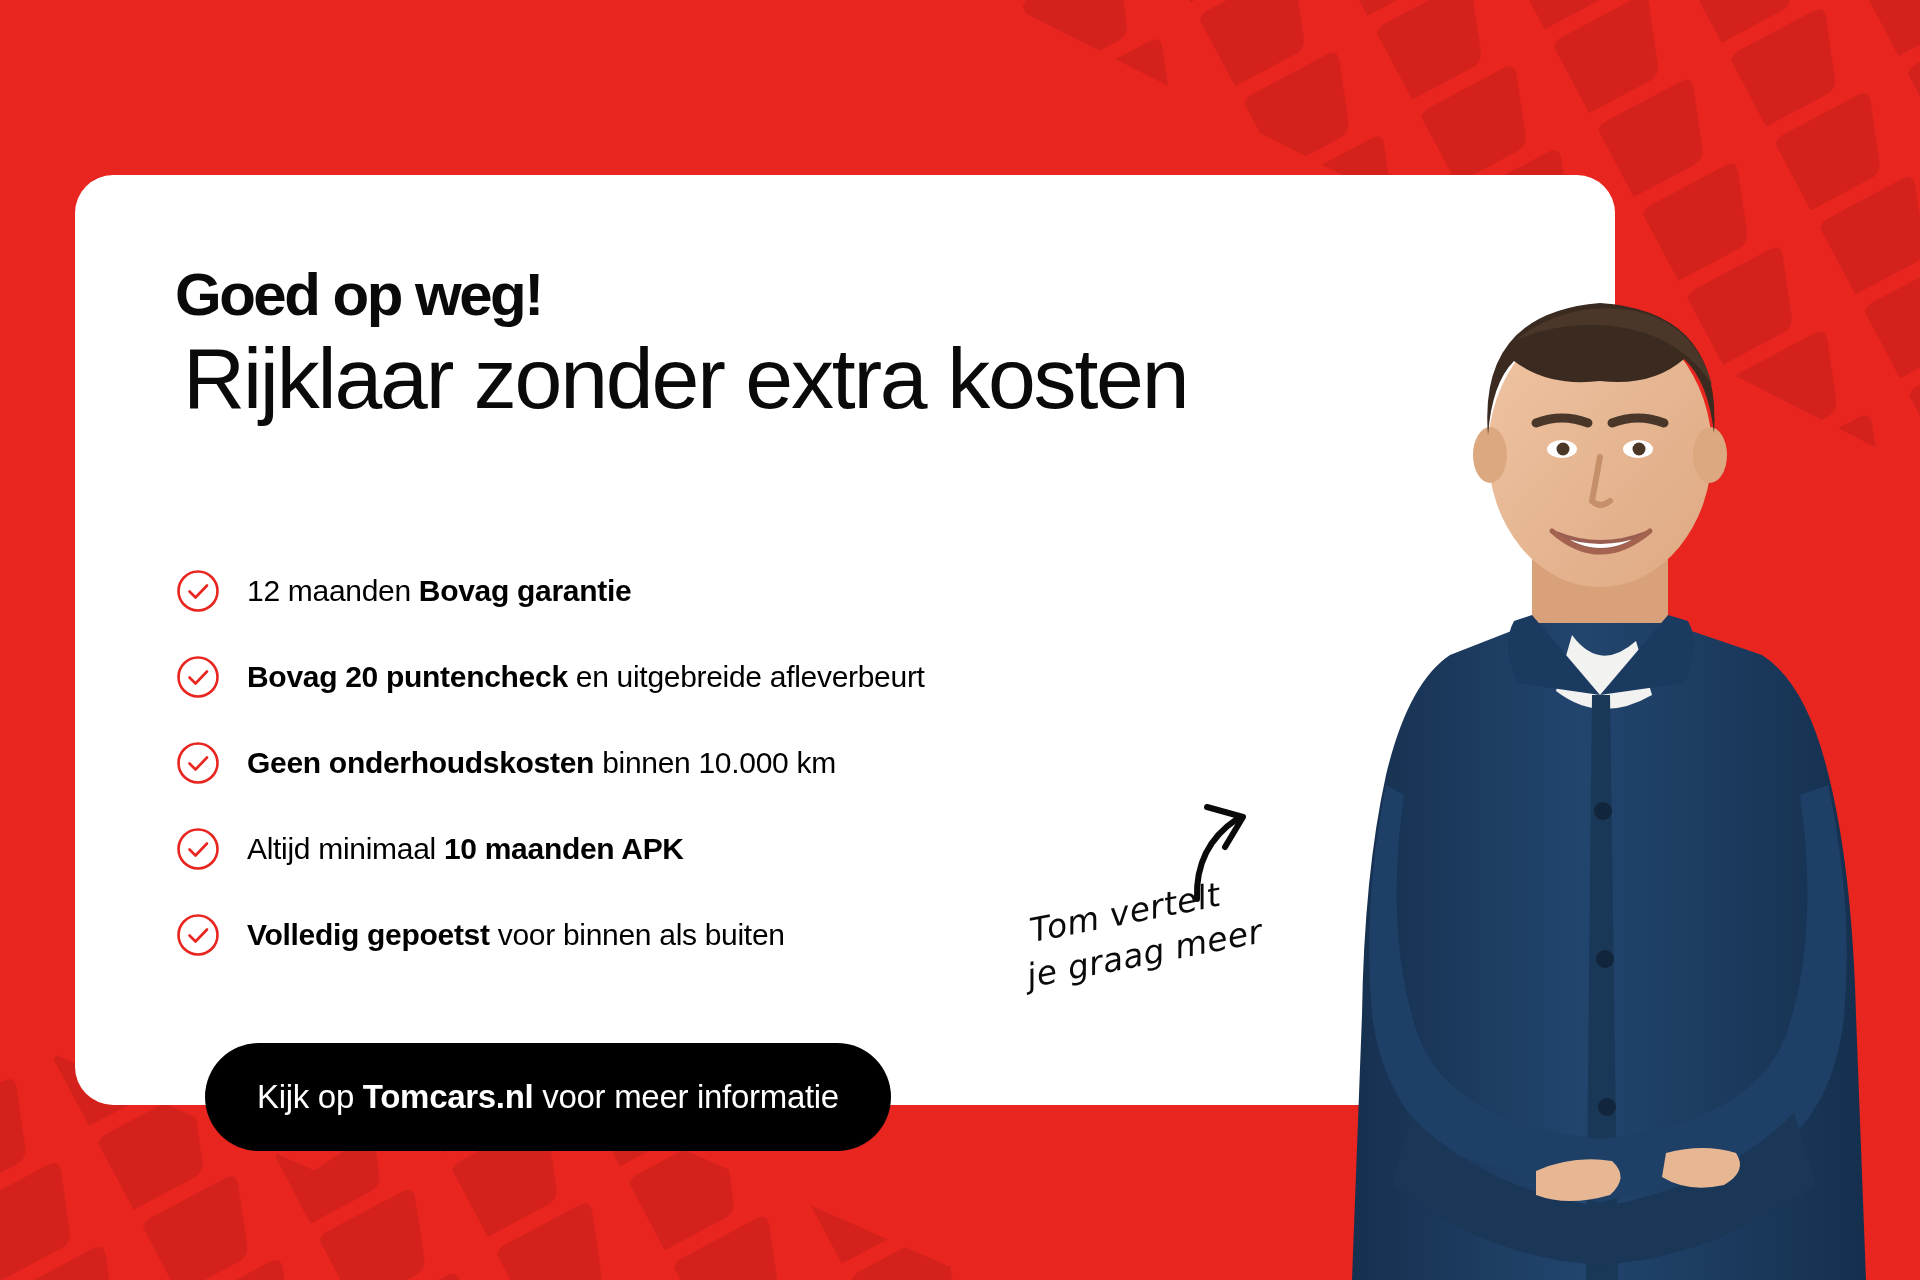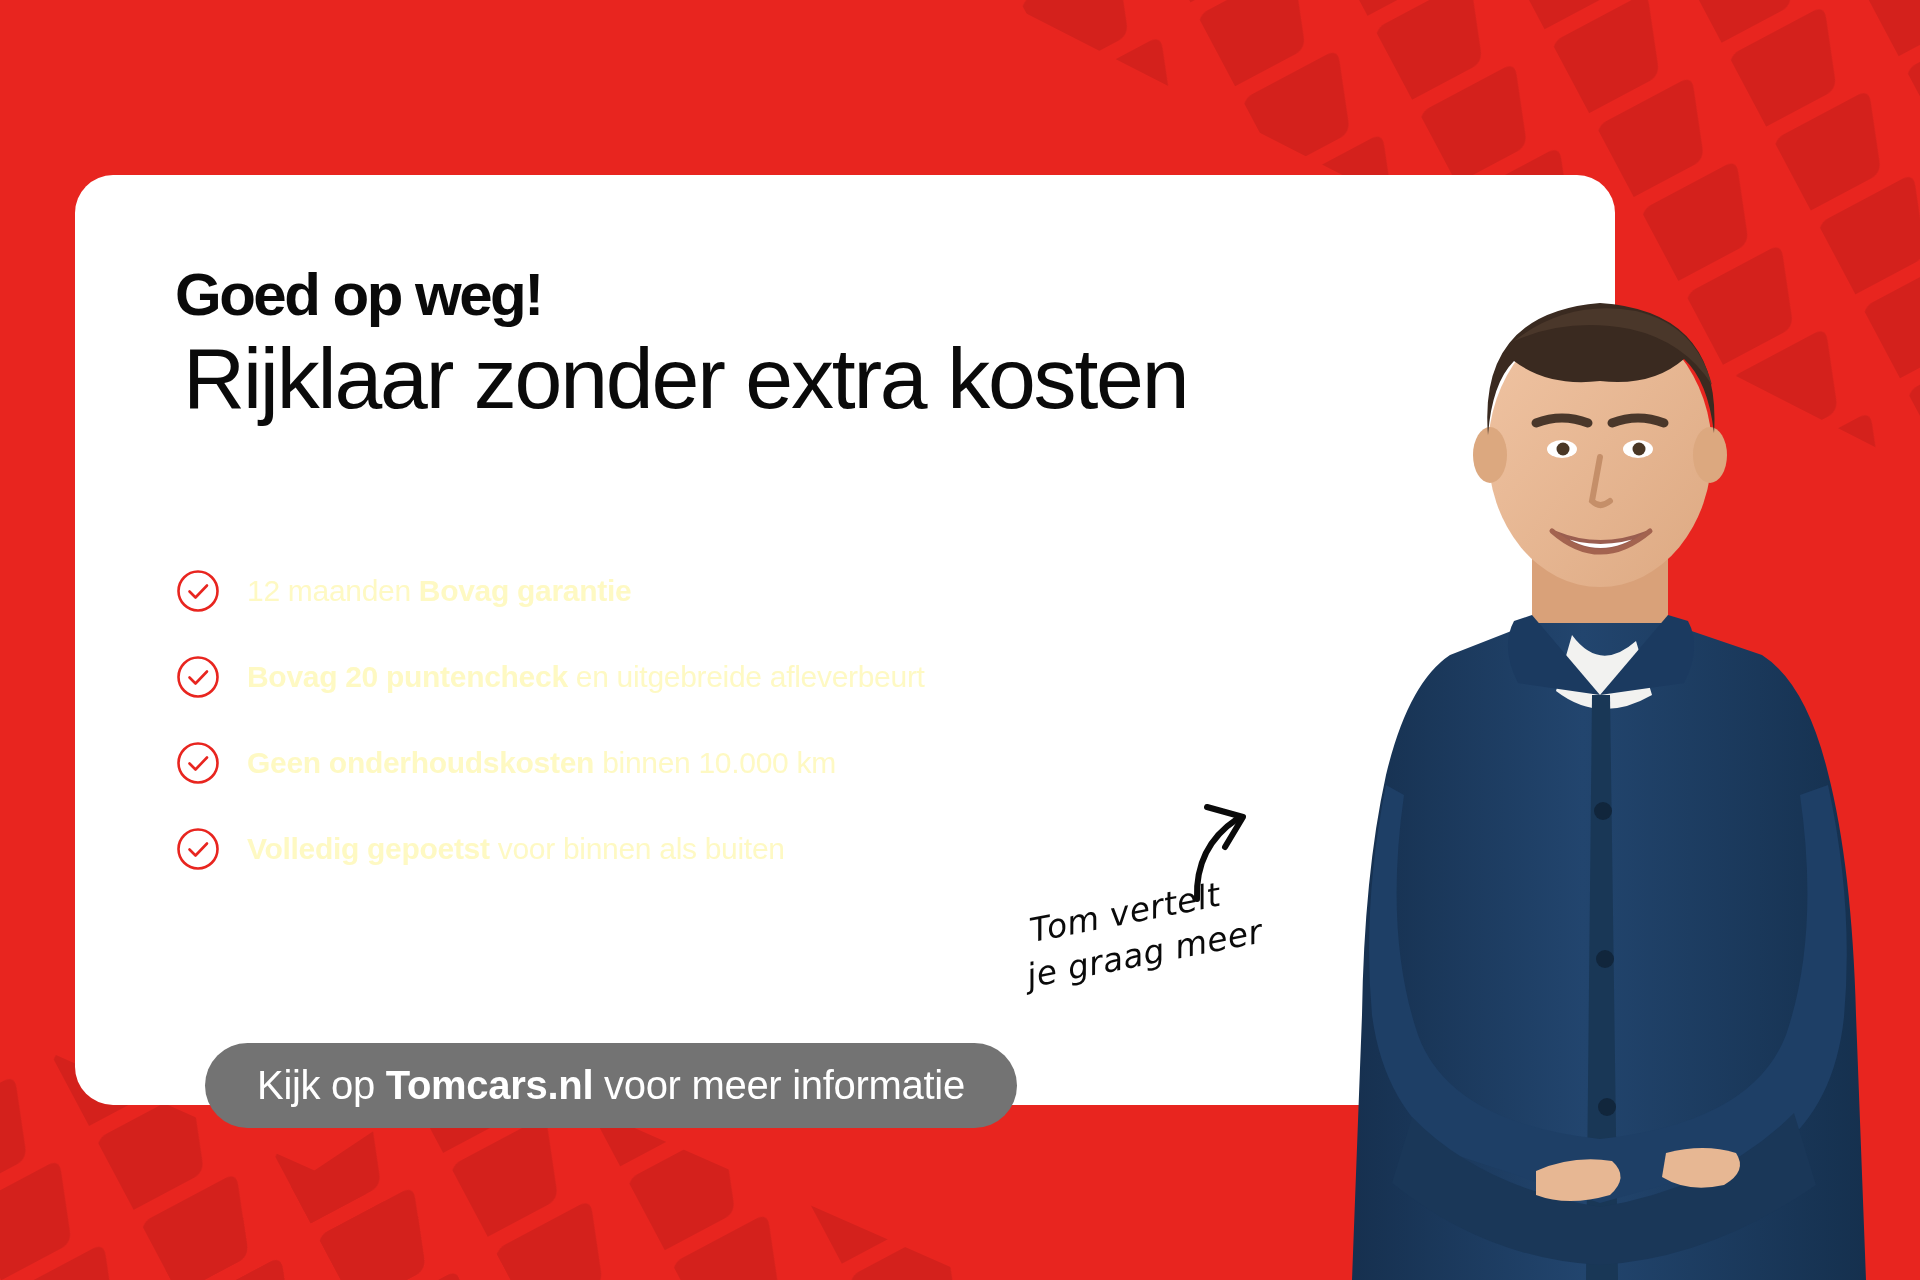--- a/index.html
+++ b/index.html
@@ -75,41 +75,41 @@
   .check-icon {
     flex: 0 0 auto;
     width: 44px;
     height: 44px;
     margin-right: 27px;
     display: block;
   }
   .check-text {
     font-size: 30px;
     font-weight: 400;
-    color: #fef9c3;
+    color: #000000;
     letter-spacing: -0.3px;
     white-space: nowrap;
   }
   .check-text b {
     font-weight: 700;
   }
 
   
   .cta {
     position: absolute;
     left: 205px;
     top: 1043px;
-    height: 85px;
+    height: 108px;
     padding: 0 52px;
-    background: #737373;
+    background: #000000;
     border-radius: 54px;
     display: flex;
     align-items: center;
     color: #ffffff;
-    font-size: 40px;
+    font-size: 33px;
     letter-spacing: -0.3px;
     white-space: nowrap;
     cursor: pointer;
   }
   .cta b { font-weight: 700; }
 
   
   .note {
     position: absolute;
     left: 1035px;
@@ -202,20 +202,27 @@
     </div>
 
     <div class="check-row">
       <svg class="check-icon" viewBox="0 0 44 44">
         <circle cx="22" cy="22" r="19.5" fill="none" stroke="#E8251F" stroke-width="2.6"></circle>
         <path d="M13.5 22.5 L19.5 28.5 L31 16.5" fill="none" stroke="#E8251F" stroke-width="2.6" stroke-linecap="round" stroke-linejoin="round"></path>
       </svg>
       <div class="check-text"><span></span><b>Geen onderhoudskosten</b><span> binnen 10.000 km</span></div>
     </div>
 
+    <div class="check-row">
+      <svg class="check-icon" viewBox="0 0 44 44">
+        <circle cx="22" cy="22" r="19.5" fill="none" stroke="#E8251F" stroke-width="2.6"></circle>
+        <path d="M13.5 22.5 L19.5 28.5 L31 16.5" fill="none" stroke="#E8251F" stroke-width="2.6" stroke-linecap="round" stroke-linejoin="round"></path>
+      </svg>
+      <div class="check-text"><span>Altijd minimaal </span><b>10 maanden APK</b><span></span></div>
+    </div>
 
     <div class="check-row">
       <svg class="check-icon" viewBox="0 0 44 44">
         <circle cx="22" cy="22" r="19.5" fill="none" stroke="#E8251F" stroke-width="2.6"></circle>
         <path d="M13.5 22.5 L19.5 28.5 L31 16.5" fill="none" stroke="#E8251F" stroke-width="2.6" stroke-linecap="round" stroke-linejoin="round"></path>
       </svg>
       <div class="check-text"><span></span><b>Volledig gepoetst</b><span> voor binnen als buiten</span></div>
     </div>
 
   </div>

